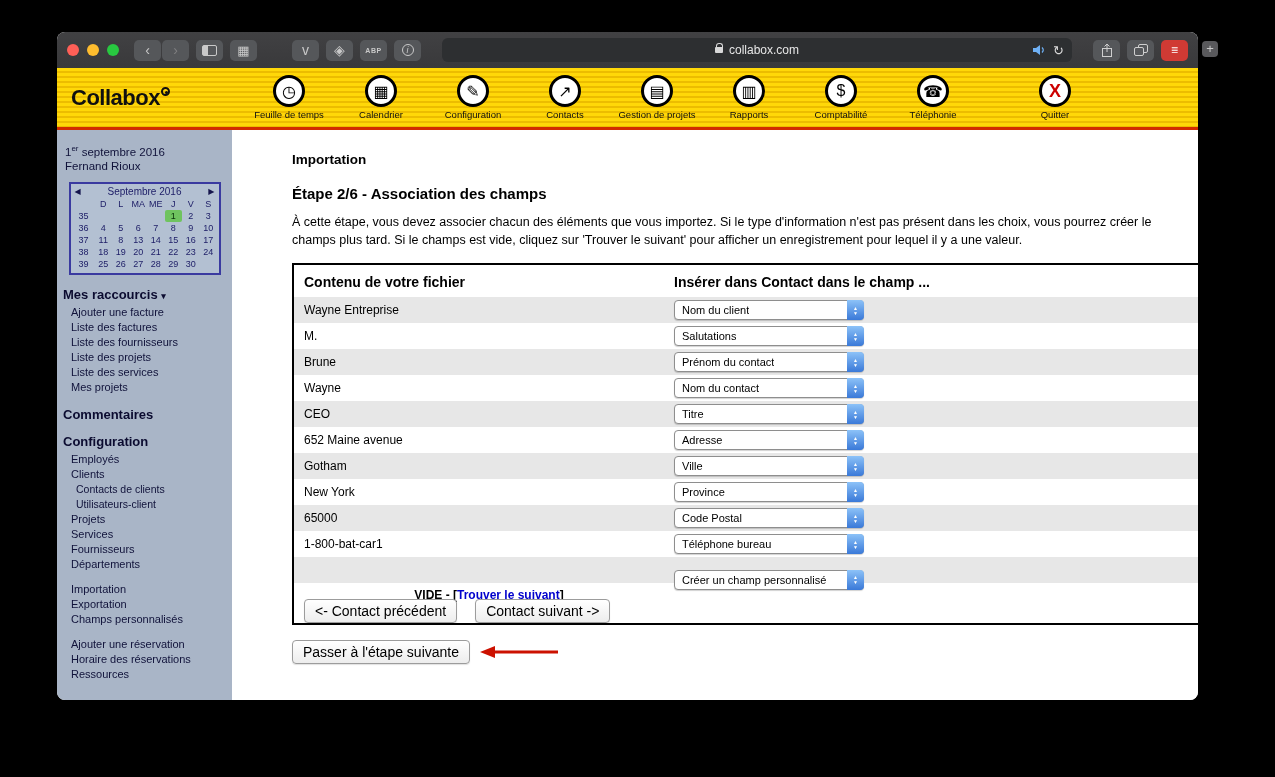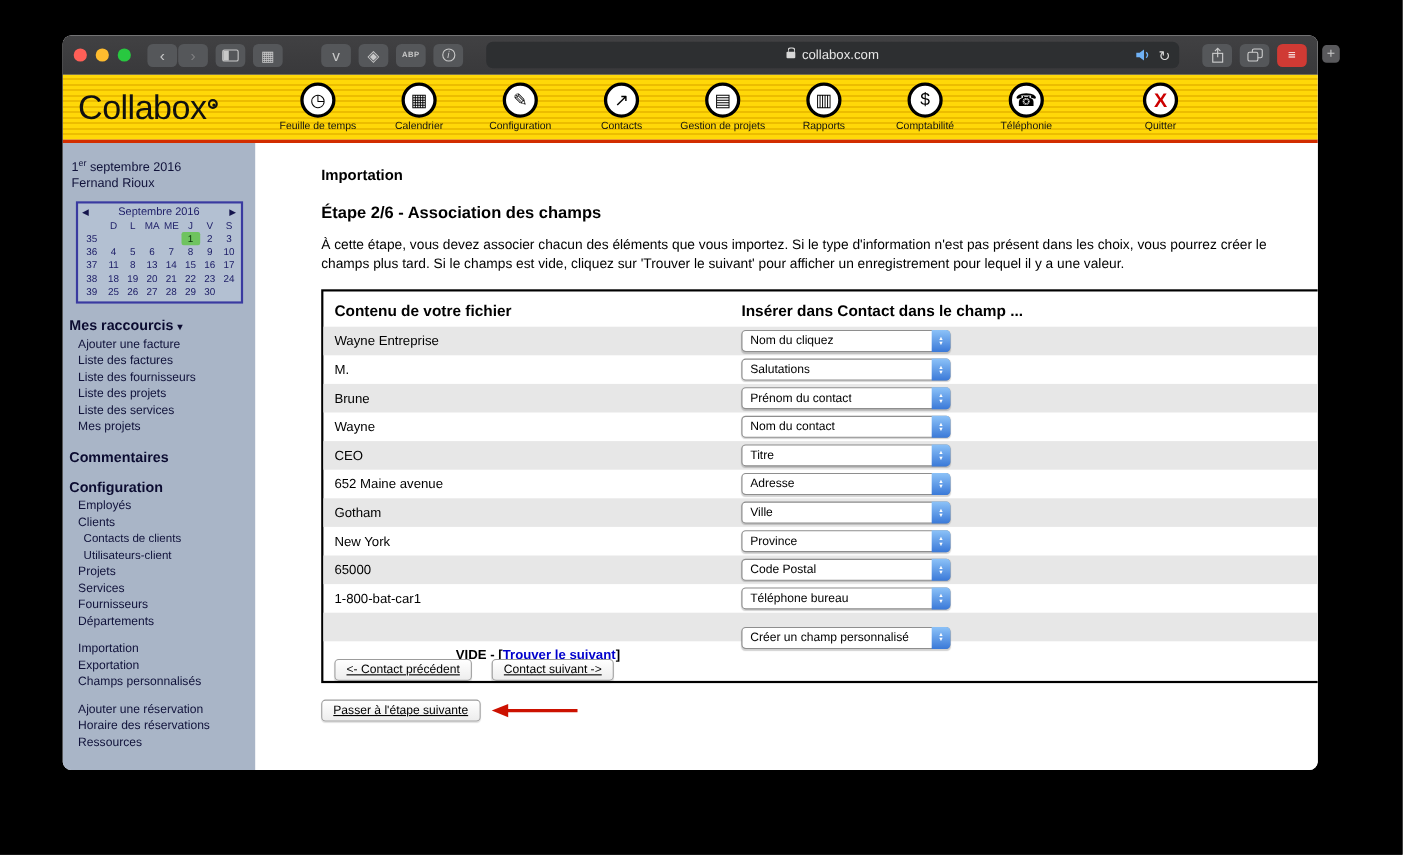--- a/index.html
+++ b/index.html
@@ -28,21 +28,21 @@
   .addressbar { flex:1; height:24px; margin:0 14px; background:#2d2f31; border-radius:6px; color:#e6e6e6; font-size:12px; display:flex; align-items:center; justify-content:center; position:relative; cursor:text; }
   .lock { position:relative; display:inline-block; width:8px; height:6px; background:#d8d8d8; border-radius:1px; margin-right:6px; }
   .lock::before { content:""; position:absolute; top:-4px; left:1px; width:5px; height:4px; border:1px solid #d8d8d8; border-bottom:none; border-radius:3px 3px 0 0; }
   .addr-right { position:absolute; right:8px; top:0; height:100%; display:flex; align-items:center; gap:7px; }
   .reload { color:#d8d8d8; font-size:13px; cursor:pointer; }
   .tool-svg { display:block; cursor:pointer; }
   .red-chip { background:#d03a34; color:#fff; font-size:12px; font-weight:bold; }
 
   
   .site-header { height:62px; flex:0 0 62px; background:repeating-linear-gradient(180deg,#ffd808 0px,#ffd808 3px,#ecbd00 3px,#ecbd00 5px); border-bottom:3px solid #d22d00; display:flex; align-items:center; }
-  .logo { font-size:31px; font-weight:normal; color:#101010; margin-left:14px; width:168px; letter-spacing:-.5px; }
+  .logo { font-size:22px; font-weight:bold; color:#101010; margin-left:14px; width:168px; letter-spacing:-.5px; }
   .logo-mark { display:inline-block; width:9px; height:9px; border:2px solid #101010; border-radius:50%; position:relative; top:-9px; margin-left:1px; }
   .logo-mark::after { content:""; position:absolute; left:2px; top:2px; width:3px; height:3px; background:#101010; border-radius:50%; }
   .mainnav { display:flex; align-items:flex-start; gap:24px; margin-left:16px; }
   .nav-item { display:flex; flex-direction:column; align-items:center; width:68px; cursor:pointer; }
   .nav-item.quit { margin-left:30px; }
   .nav-circle { width:32px; height:32px; border:3px solid #000; border-radius:50%; background:#fff; display:flex; align-items:center; justify-content:center; font-size:16px; color:#000; }
   .nav-item.quit .nav-circle { color:#cc0000; font-weight:bold; font-size:18px; }
   .nav-label { font-size:9.5px; color:#101010; margin-top:2px; white-space:nowrap; }
 
   
@@ -79,21 +79,21 @@
   .t-row { display:grid; grid-template-columns:370px 1fr; align-items:center; height:26px; padding:0 10px; font-size:12px; }
   .t-row.odd { background:#e7e7e7; }
   .cell-vide { text-align:center; font-weight:bold;margin-top:31px; }
   .find-link { color:#0000cc; font-weight:bold; text-decoration:none; cursor:pointer; }
 
   .mac-select { position:relative; width:190px; height:20px; border:1px solid #8e8e8e; border-radius:4px; background:#fff; display:flex; align-items:center; font-size:11px; padding-left:7px; cursor:pointer; box-shadow:0 1px 1px rgba(0,0,0,.18); }
   .sel-text { overflow:hidden; white-space:nowrap; max-width:165px; }
   .sel-cap { position:absolute; right:-1px; top:-1px; width:17px; height:20px; border-radius:0 4px 4px 0; background:linear-gradient(#8cc2f8,#3a79d8); display:flex; flex-direction:column; align-items:center; justify-content:center; gap:1px; }
   .sel-cap span { font-size:5px; line-height:4px; color:#fff; }
 
-  .mac-btn { border:1px solid #9c9c9c; border-radius:4px; background:linear-gradient(#ffffff,#ededed); font-size:11px; padding:3px 10px; cursor:pointer; font-family:inherit; color:#000; box-shadow:0 1px 1px rgba(0,0,0,.12);text-decoration:underline; }
+  .mac-btn { border:1px solid #9c9c9c; border-radius:4px; background:linear-gradient(#ffffff,#ededed); font-size:14px; padding:3px 10px; cursor:pointer; font-family:inherit; color:#000; box-shadow:0 1px 1px rgba(0,0,0,.12); }
   .t-buttons { display:flex; gap:18px; margin:16px 0 0 10px; }
   .t-counter { font-weight:bold; font-size:12.5px; margin:15px 10px 6px 6px; }
 
   .submit-row { display:flex; align-items:center; gap:8px; margin-top:15px; }
   .red-arrow { display:block; }
 </style>
 </head>
 <body>
 
 <div class="stage">
@@ -314,21 +314,21 @@
         <div class="import-table">
           <div class="t-head">
             <div>Contenu de votre fichier</div>
             <div>Insérer dans Contact dans le champ ...</div>
           </div>
 
           <div class="t-row odd">
             <div>Wayne Entreprise</div>
             <div>
                 <div class="mac-select">
-                  <span class="sel-text">Nom du cliquez</span>
+                  <span class="sel-text">Nom du client</span>
                   <span class="sel-cap">
                     <span>▲</span>
                     <span>▼</span>
                   </span>
                 </div>
               </div>
           </div>
           <div class="t-row">
             <div>M.</div>
             <div>

